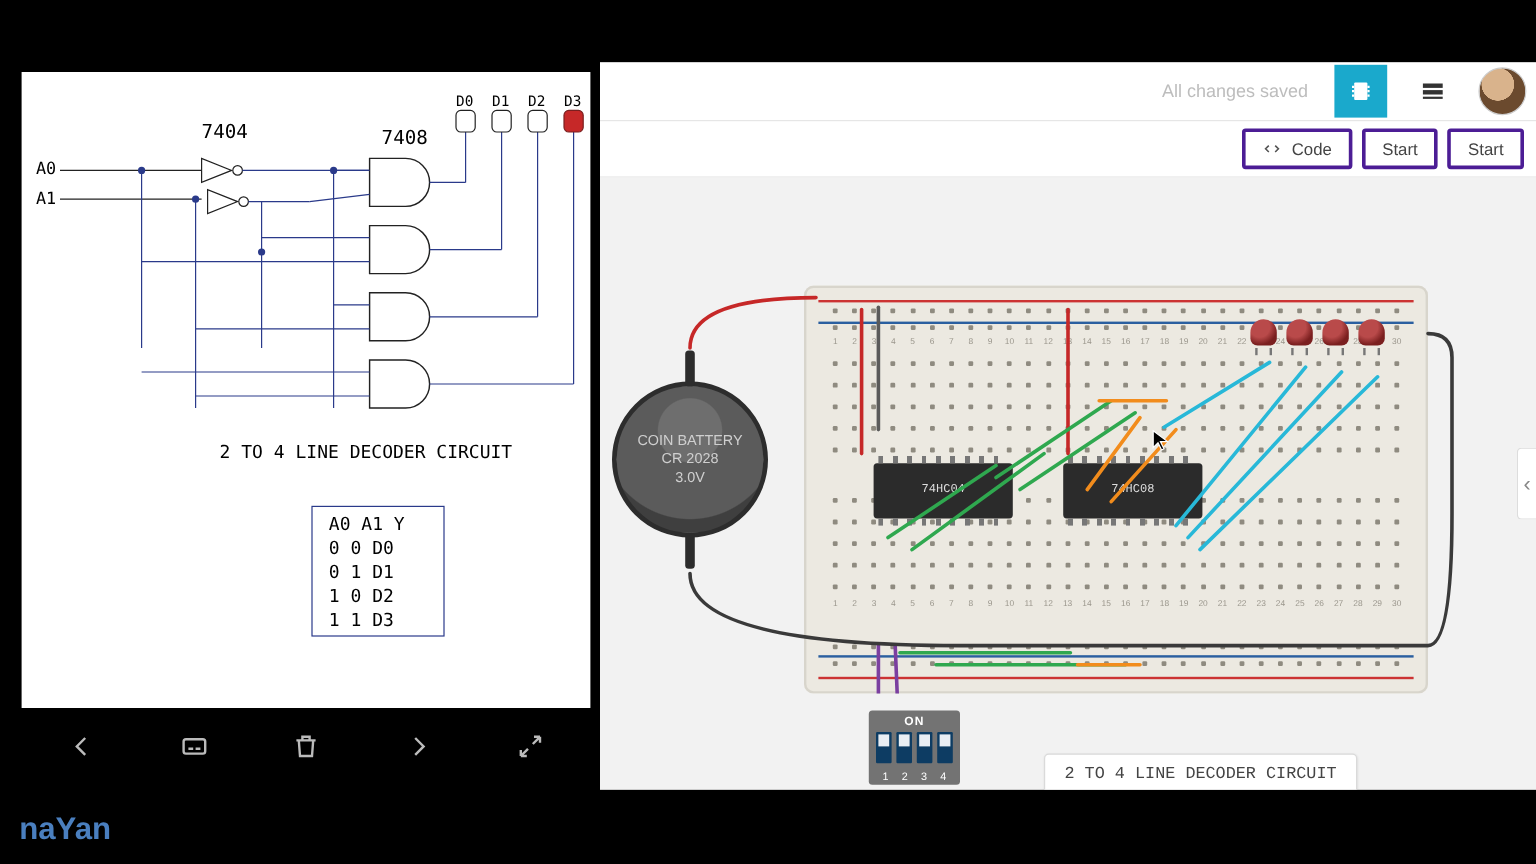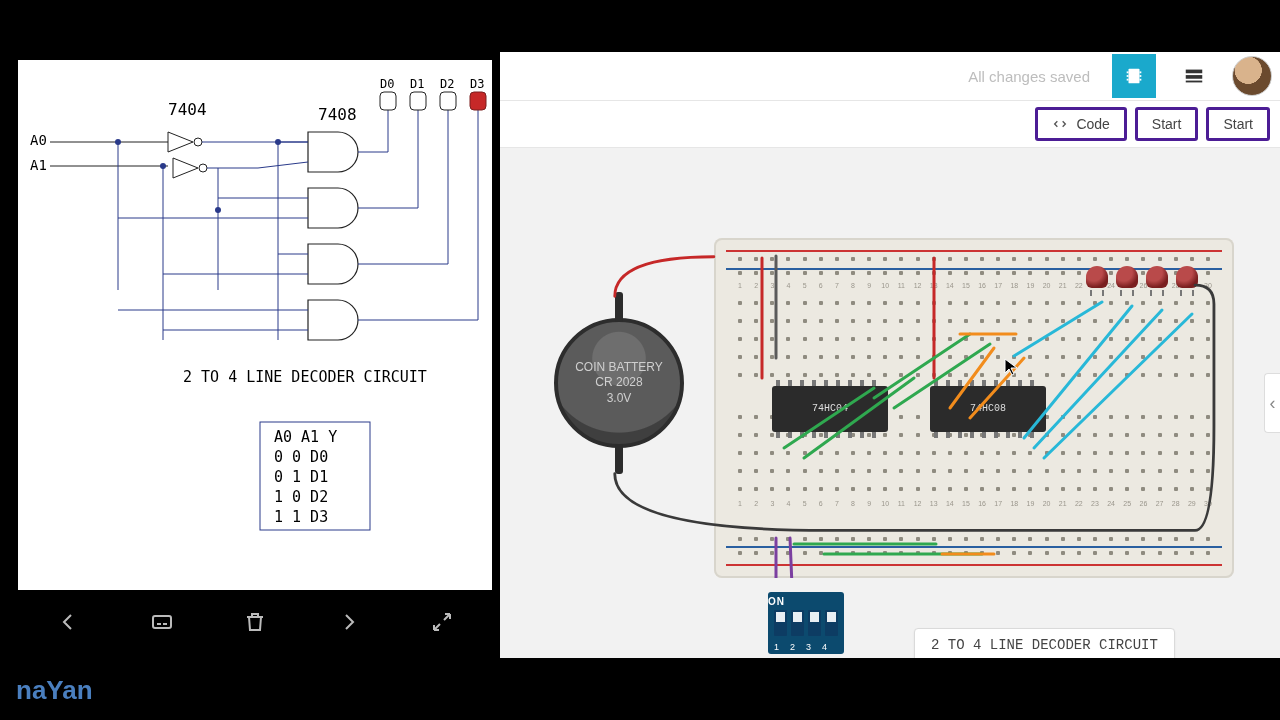--- a/index.html
+++ b/index.html
@@ -24,21 +24,21 @@
   .saved-text { color:#bdbdbd; font-size:15px; margin-right:6px; }
   .hdr-btn { width:44px; height:44px; display:flex; align-items:center; justify-content:center; cursor:pointer; }
   .hdr-btn.active { background:#1aa9cc; }
   .hdr-btn svg { width:22px; height:22px; }
   .avatar { width:40px; height:40px; border-radius:50%; background:radial-gradient(circle at 40% 35%, #d9b38c 0 40%, #6b4a2e 41% 100%); border:1px solid #ccc; }
 
   .toolbar { position:absolute; left:0; top:48px; right:0; height:48px; background:#fff; border-top:1px solid #e6e6e6; border-bottom:1px solid #e6e6e6; display:flex; align-items:center; justify-content:flex-end; padding:0 10px; gap:8px; }
   .tbtn { height:34px; border:3px solid #4c1d95; background:#fff; border-radius:3px; padding:0 14px; display:flex; align-items:center; gap:8px; font-size:14px; color:#444; cursor:pointer; }
   .tbtn svg { width:16px; height:16px; }
 
-  .canvas { position:absolute; left:0; top:96px; right:0; bottom:0; background:#f2f2f2; overflow:hidden;margin-left:44px; }
+  .canvas { position:absolute; left:0; top:96px; right:0; bottom:0; background:#f2f2f2; overflow:hidden; }
   .title-bubble { position:absolute; left:370px; top:480px; background:#fff; border:1px solid #dadada; border-radius:4px; padding:8px 16px; font-size:14px; color:#444; font-family: "Courier New", monospace; box-shadow:0 1px 2px rgba(0,0,0,.08); }
 
   .drawer-handle { position:absolute; right:0; top:50%; transform:translateY(-50%); width:16px; height:60px; background:#fff; border:1px solid #ddd; border-right:none; border-radius:4px 0 0 4px; display:flex; align-items:center; justify-content:center; color:#888; cursor:pointer; font-size:18px;}
 
   
   .bb-wrap { position:absolute; left:170px; top:90px; width:520px; height:340px; }
   .breadboard { position:absolute; left:0; top:0; width:520px; height:340px; background:#ece9e1; border-radius:8px; box-shadow:inset 0 0 0 2px #d8d5cc; }
   .rail { position:absolute; left:12px; right:12px; height:28px; }
   .rail.top { top:8px; }
   .rail.bot { bottom:8px; }
@@ -58,21 +58,21 @@
   .chip { position:absolute; width:116px; height:46px; background:#2b2b2b; color:#ddd; font:10px/46px "Courier New",monospace; text-align:center; border-radius:3px; }
   .chip::before, .chip::after { content:""; position:absolute; left:4px; right:4px; height:6px; background:repeating-linear-gradient(90deg,#777 0 4px, transparent 4px 12px); }
   .chip::before { top:-6px; } .chip::after { bottom:-6px; }
 
   .led { position:absolute; width:22px; height:26px; }
   .led .dome { width:22px; height:22px; background:radial-gradient(circle at 35% 30%, #b94a4a 0 40%, #7a1f1f 70% 100%); border-radius:11px 11px 6px 6px; }
   .led .legs { position:absolute; bottom:-4px; left:4px; right:4px; height:6px; display:flex; justify-content:space-between; }
   .led .legs span { width:2px; height:6px; background:#777; }
 
   
-  .dip { position:absolute; left:224px; top:444px; width:76px; height:62px; background:#0c4a6e; border-radius:3px; color:#fff; font-size:10px; text-align:left; }
+  .dip { position:absolute; left:224px; top:444px; width:76px; height:62px; background:#737373; border-radius:3px; color:#fff; font-size:10px; text-align:center; }
   .dip .on { position:absolute; top:4px; left:0; right:0; font-weight:bold; letter-spacing:1px; }
   .dip .sw { position:absolute; top:18px; left:6px; right:6px; bottom:18px; display:grid; grid-template-columns:repeat(4,1fr); gap:4px; }
   .dip .sw div { background:#0d3c63; border-radius:1px; position:relative; }
   .dip .sw div::after { content:""; position:absolute; left:2px; right:2px; top:2px; height:40%; background:#e9eef3; }
   .dip .nums { position:absolute; bottom:2px; left:6px; right:6px; display:grid; grid-template-columns:repeat(4,1fr); font-size:9px; }
 
   
   .battery { position:absolute; left:10px; top:170px; width:130px; height:130px; border-radius:50%; background:radial-gradient(circle at 50% 30%, #6e6e6e 0 25%, #5b5b5b 26% 70%, #3f3f3f 71% 100%); border:4px solid #2d2d2d; display:flex; flex-direction:column; align-items:center; justify-content:center; color:#cfcfcf; font-size:12px; line-height:1.3; text-align:center; }
   .battery::before { content:""; position:absolute; top:-30px; left:50%; transform:translateX(-50%); width:8px; height:30px; background:#2c2c2c; border-radius:3px; }
   .battery::after { content:""; position:absolute; bottom:-30px; left:50%; transform:translateX(-50%); width:8px; height:30px; background:#2c2c2c; border-radius:3px; }

